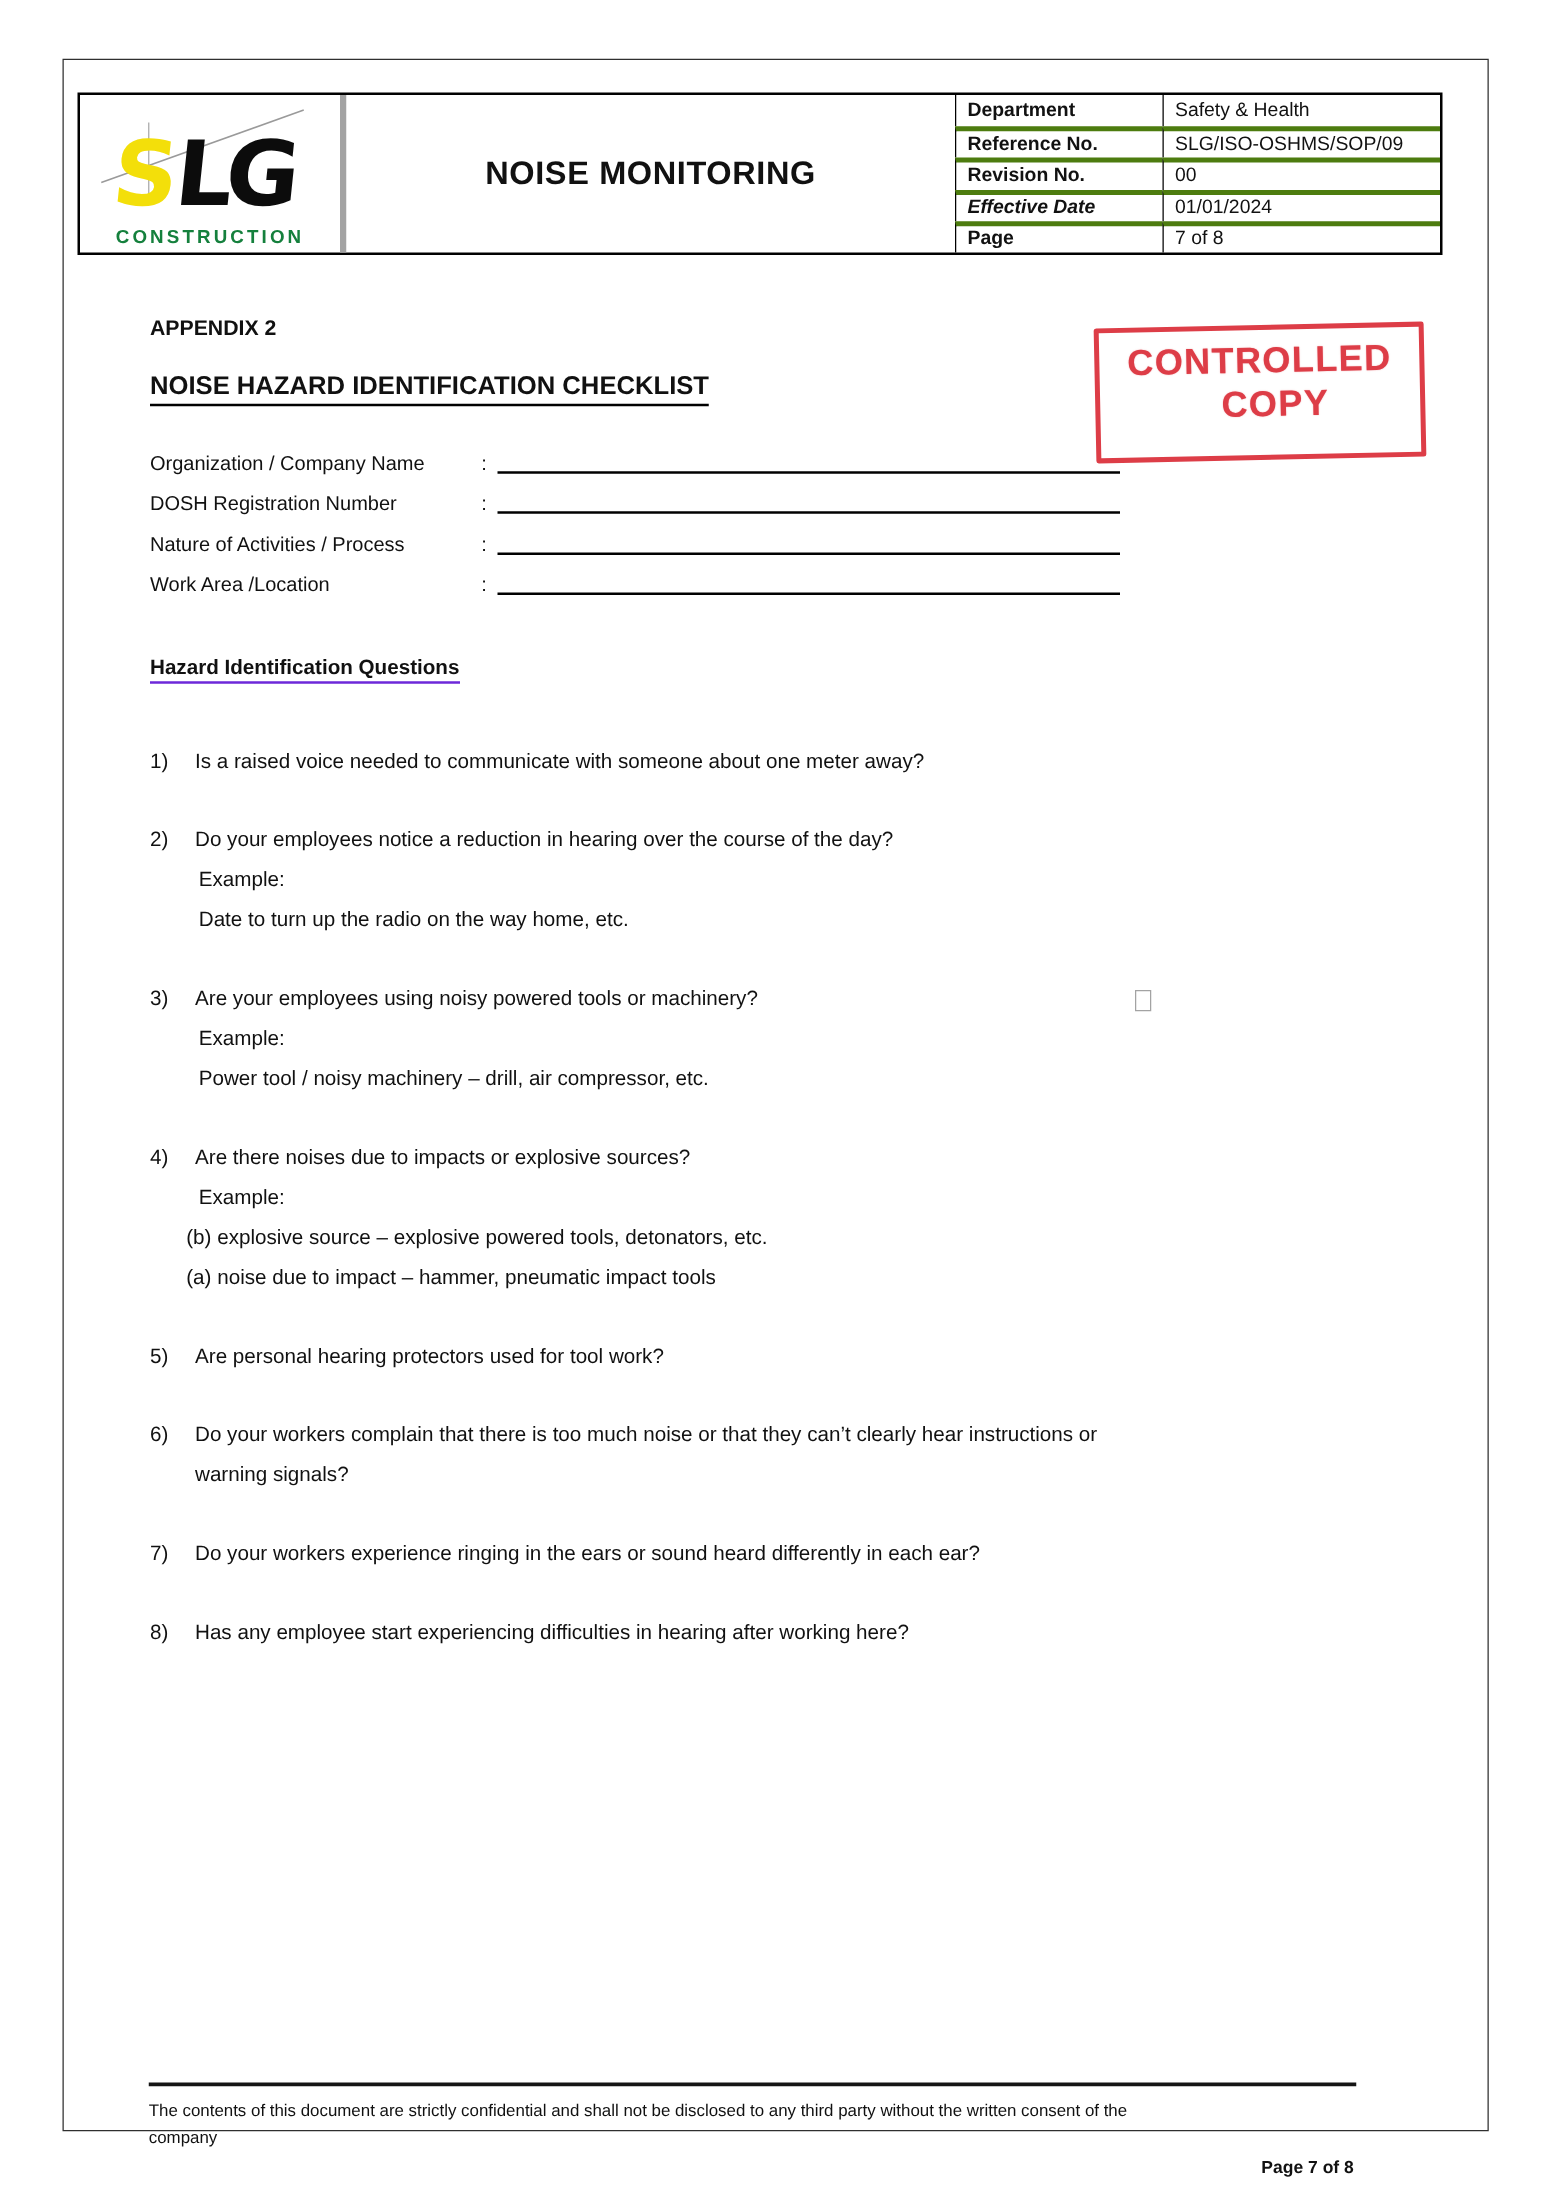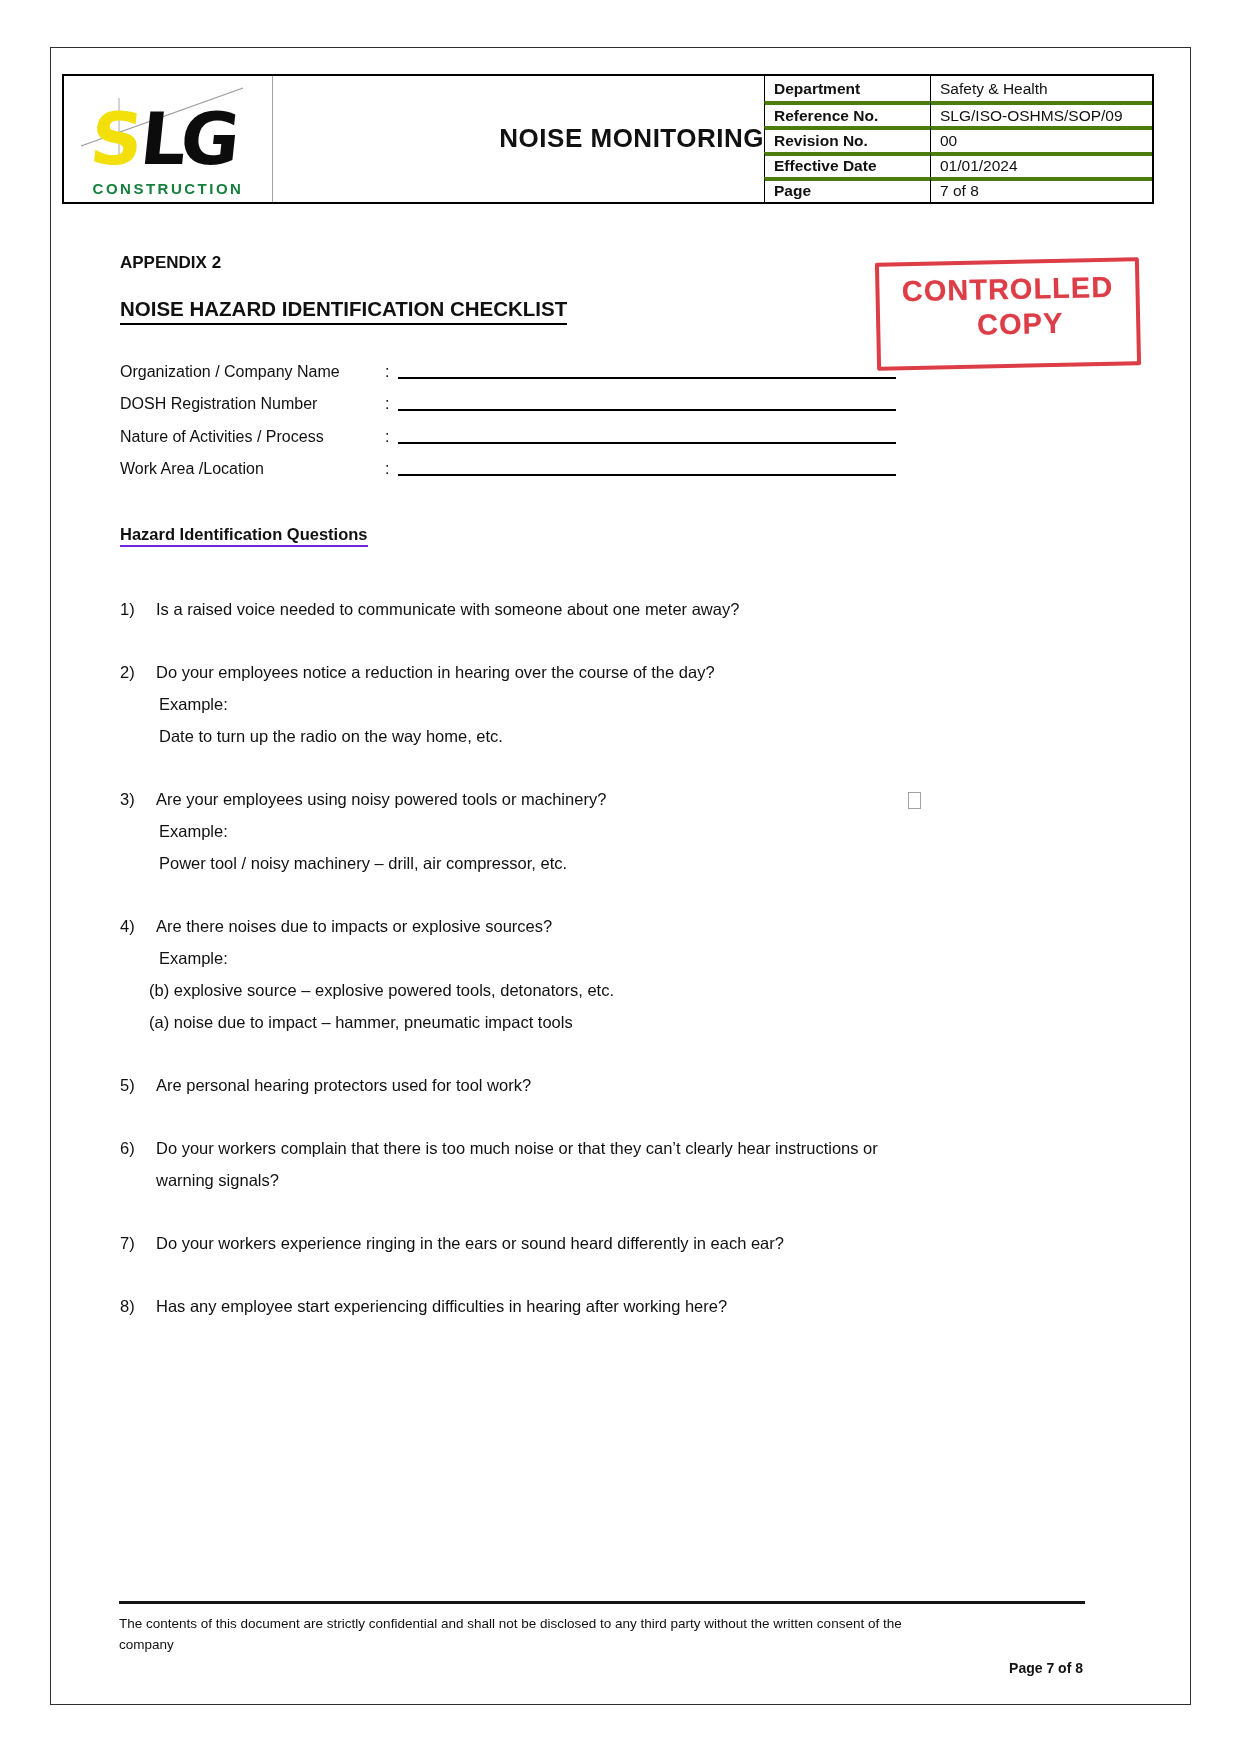--- a/index.html
+++ b/index.html
@@ -13,21 +13,21 @@
     display:grid;
     grid-template-columns:208px 492px 166px 222px;
     grid-template-rows:repeat(5,25.2px);
     border:2px solid #000;
     font-size:15.5px;background:#fff;
   }
   .hcell{border-left:1px solid #000;border-top:4px solid #4d7c0f;display:flex;align-items:center;padding:0 9px;white-space:nowrap;overflow:hidden;}
   .hcell.first-row{border-top:none;}
   .hcell.label{font-weight:bold;}
   .logo-cell{grid-column:1;grid-row:1/6;border-left:none;border-top:none;display:flex;align-items:center;justify-content:center;}
-  .title-cell{grid-column:2;grid-row:1/6;border-top:none;border-left:1px solid #a3a3a3;display:flex;align-items:center;justify-content:flex-end;}
+  .title-cell{grid-column:2;grid-row:1/6;border-top:none;border-left:5px solid #a3a3a3;display:flex;align-items:center;justify-content:center;}
   .doc-main-title{font-size:26px;font-weight:bold;letter-spacing:0.5px;}
   .logo-construction{font-weight:bold;font-size:15px;letter-spacing:2.5px;color:#15803d;margin-top:-4px;text-align:center;}
 
   
   .stamp{
     position:absolute;left:876px;top:260px;width:256px;height:92px;
     border:4px solid #dd3d47;border-radius:2px;
     transform:rotate(-1.2deg);
     color:#dd3d47;text-align:center;font-weight:bold;
     padding-top:8px;box-sizing:content-box;
@@ -52,21 +52,21 @@
   .questions{margin-top:46px;font-size:16.5px;}
   .q{display:flex;margin-bottom:31px;line-height:32px;position:relative;}
   .q-num{flex:0 0 36px;}
   .q-body{flex:1;}
   .q-line{white-space:nowrap;}
   .q-sub{white-space:nowrap;padding-left:3px;}
   .q-sub.paren{margin-left:-10px;}
   .tofu{position:absolute;left:788px;top:9px;width:11px;height:15px;border:1.2px solid #a3a3a3;}
 
   
-  .footer{position:absolute;left:119px;top:1601px;width:966px;}
+  .footer{position:absolute;left:119px;top:1666px;width:966px;}
   .footer-rule{height:2.5px;background:#151515;}
   .conf-text{margin-top:9px;font-size:13.5px;line-height:21px;}
   .conf-text div{white-space:nowrap;}
   .page-label{font-size:14px;font-weight:bold;text-align:right;margin-top:5px;padding-right:2px;}
 </style>
 </head>
 <body>
 
 <div class="page">
   <div class="page-frame"></div>
@@ -90,21 +90,21 @@
     <div class="title-cell">
       <span class="doc-main-title">NOISE MONITORING</span>
     </div>
 
   <div class="hcell label first-row" style="grid-area: 1 / 3;">Department</div>
       <div class="hcell first-row" style="grid-area: 1 / 4;">Safety &amp; Health</div>
       <div class="hcell label" style="grid-area: 2 / 3;">Reference No.</div>
       <div class="hcell" style="grid-area: 2 / 4;">SLG/ISO-OSHMS/SOP/09</div>
       <div class="hcell label" style="grid-area: 3 / 3;">Revision No.</div>
       <div class="hcell" style="grid-area: 3 / 4;">00</div>
-      <div class="hcell label" style="grid-area: 4 / 3;">Effective Date</div>
+      <div class="hcell label" style="grid-area: 4 / 3; font-style: italic;">Effective Date</div>
       <div class="hcell" style="grid-area: 4 / 4;">01/01/2024</div>
       <div class="hcell label" style="grid-area: 5 / 3;">Page</div>
       <div class="hcell" style="grid-area: 5 / 4;">7 of 8</div>
     </div>
 
   <div class="stamp">
     <div class="stamp-line">CONTROLLED</div>
     <div class="stamp-line stamp-line2">COPY</div>
   </div>
 

